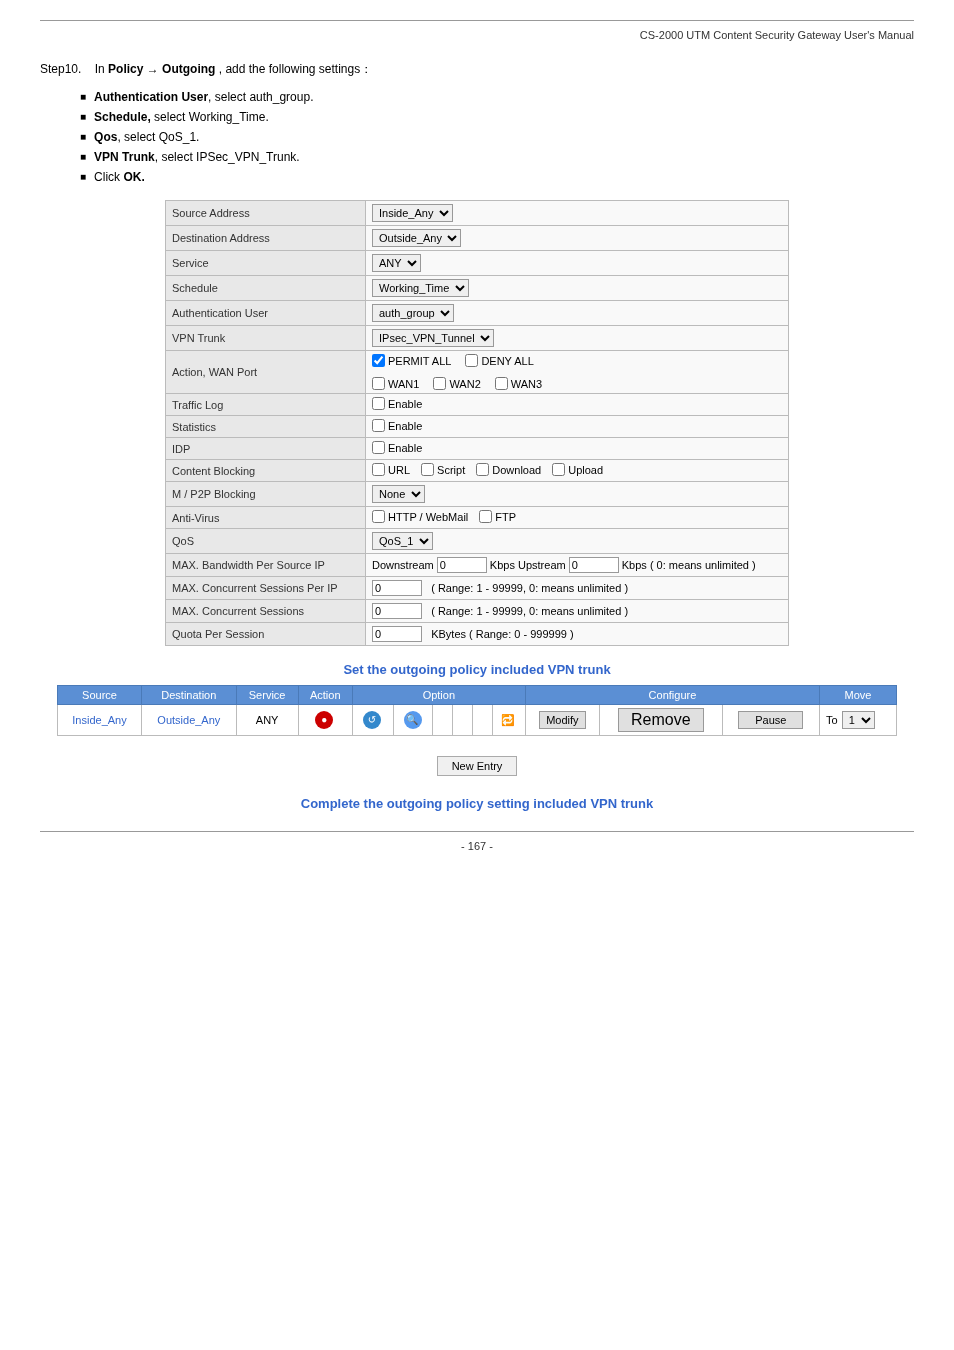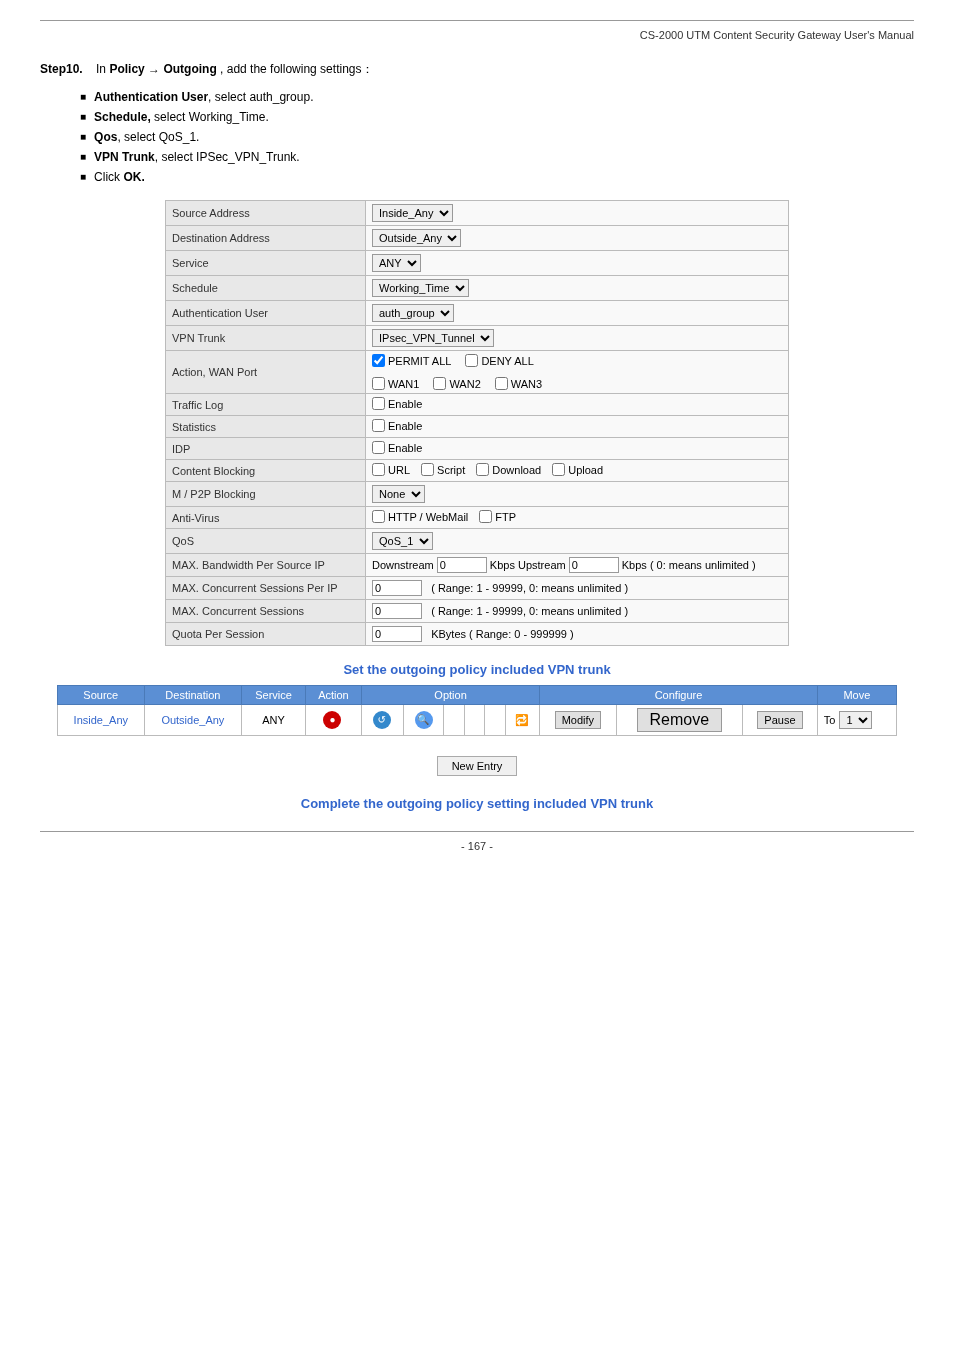--- a/index.html
+++ b/index.html
@@ -22,21 +22,21 @@
     }
     .footer-line {
       border-top: 1px solid #999;
       margin-top: 20px;
       padding-top: 8px;
       text-align: center;
       font-size: 11px;
       color: #333;
     }
     .step-label {
-      font-weight: bold;
+      font-weight: normal;
       font-size: 12px;
     }
     .step-intro {
       margin-bottom: 12px;
     }
     .bullet-list {
       list-style: none;
       margin-left: 40px;
       margin-bottom: 16px;
     }
@@ -130,21 +130,21 @@
     .btn-remove {
       background: #e0e0e0;
       border: 1px solid #999;
       padding: 2px 12px;
       font-size: 16px;
       cursor: pointer;
     }
     .btn-pause {
       background: #e0e0e0;
       border: 1px solid #999;
-      padding: 2px 6px;
+      padding: 2px 16px;
       font-size: 11px;
       cursor: pointer;
     }
     .new-entry-btn {
       display: block;
       margin: 10px auto;
       background: #f0f0f0;
       border: 1px solid #aaa;
       padding: 3px 14px;
       font-size: 11px;

